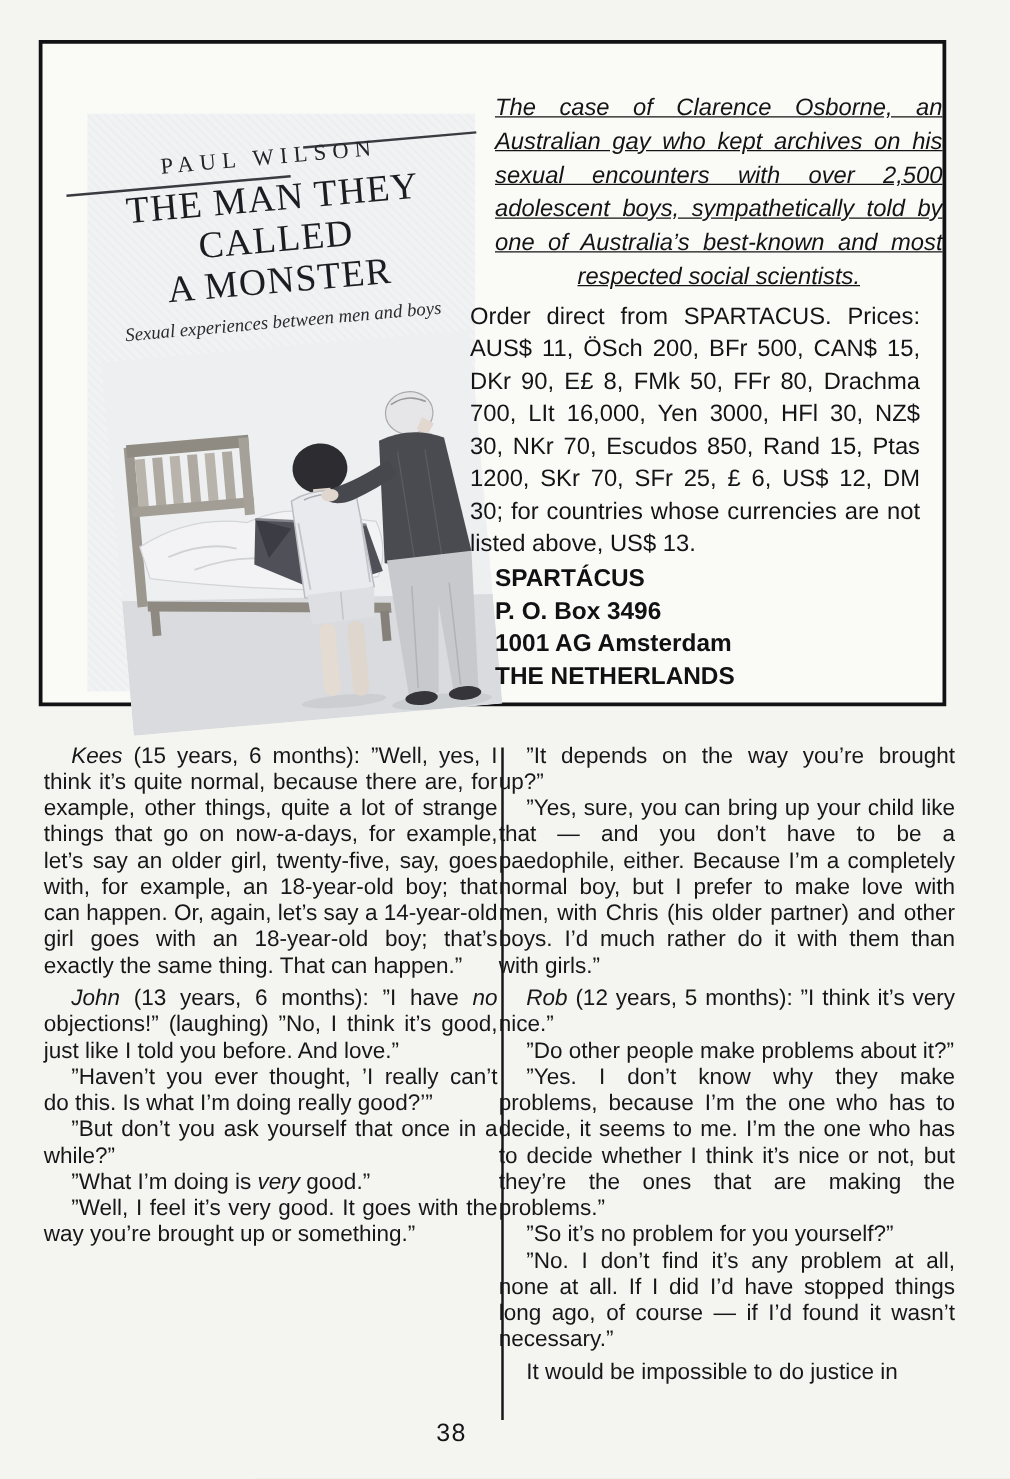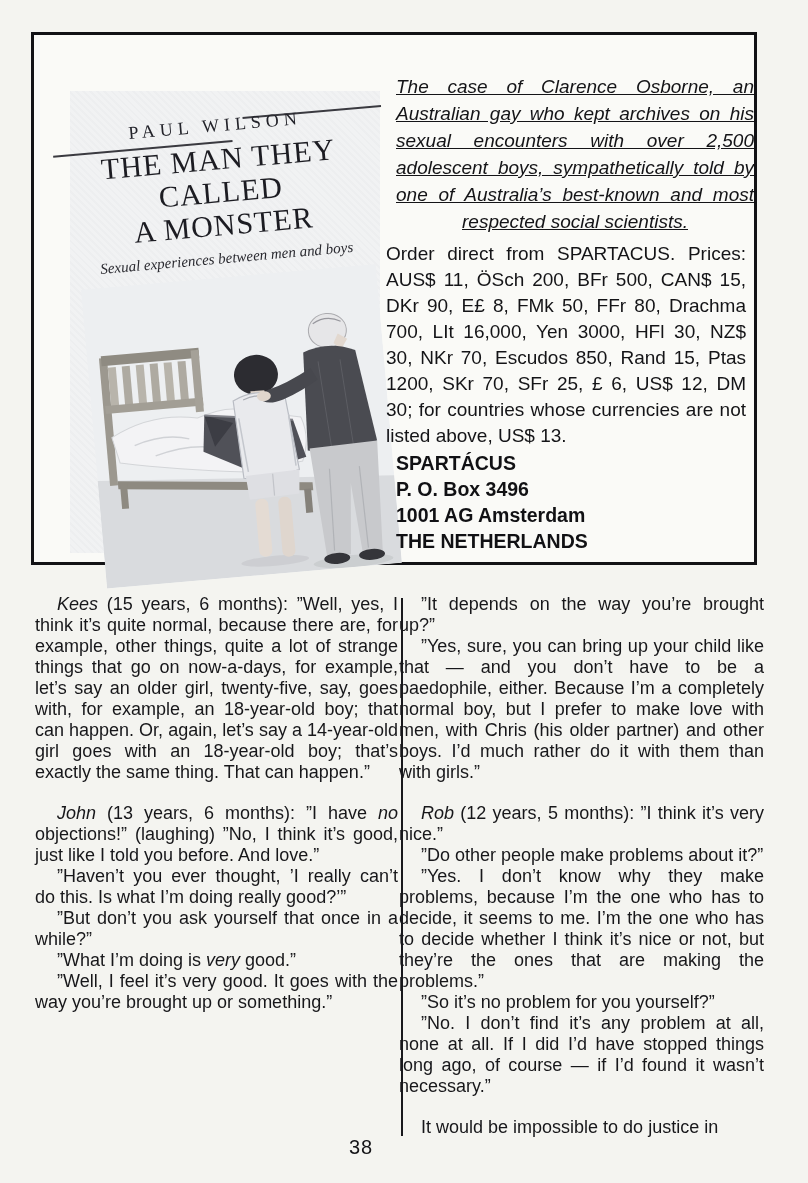--- a/index.html
+++ b/index.html
@@ -37,35 +37,35 @@
     font-style:italic;font-size:15px;color:#2a2a30;margin-top:9px;
   }
   .illus{display:block;margin:10px auto 0;}
   
   .blurb{
     position:absolute;left:362px;top:38px;width:358px;
     font-style:italic;font-size:19px;line-height:27px;
     text-align:justify;text-align-last:center;color:#141417;text-decoration:underline;
   }
   .order{
-    position:absolute;left:352px;top:206px;width:360px;
+    position:absolute;left:342px;top:206px;width:360px;
     font-size:19px;line-height:26px;text-align:justify;color:#141417;
   }
   .address{
     position:absolute;left:362px;top:415px;width:358px;
     font-weight:bold;font-size:19.5px;line-height:26px;color:#111114;
   }
   
   .article{position:absolute;left:35px;top:594px;width:741px;}
   .col{position:absolute;top:0;font-size:18px;line-height:21px;}
   .col-left{left:0;width:363px;}
   .col-right{left:364px;width:365px;}
   .divider{position:absolute;left:366px;top:4px;width:2px;height:538px;background:#18181c;}
   .para{margin:0;text-align:justify;text-indent:22px;}
-  .para.gap{margin-top:20px;}
+  .para.gap{margin-top:5px;}
   .pname{}
   .pageno{
     position:absolute;left:349px;top:1136px;width:100px;text-align:left;
     font-size:20px;color:#151518;letter-spacing:1px;
   }
 </style>
 </head>
 <body>
 
 <div class="page">

